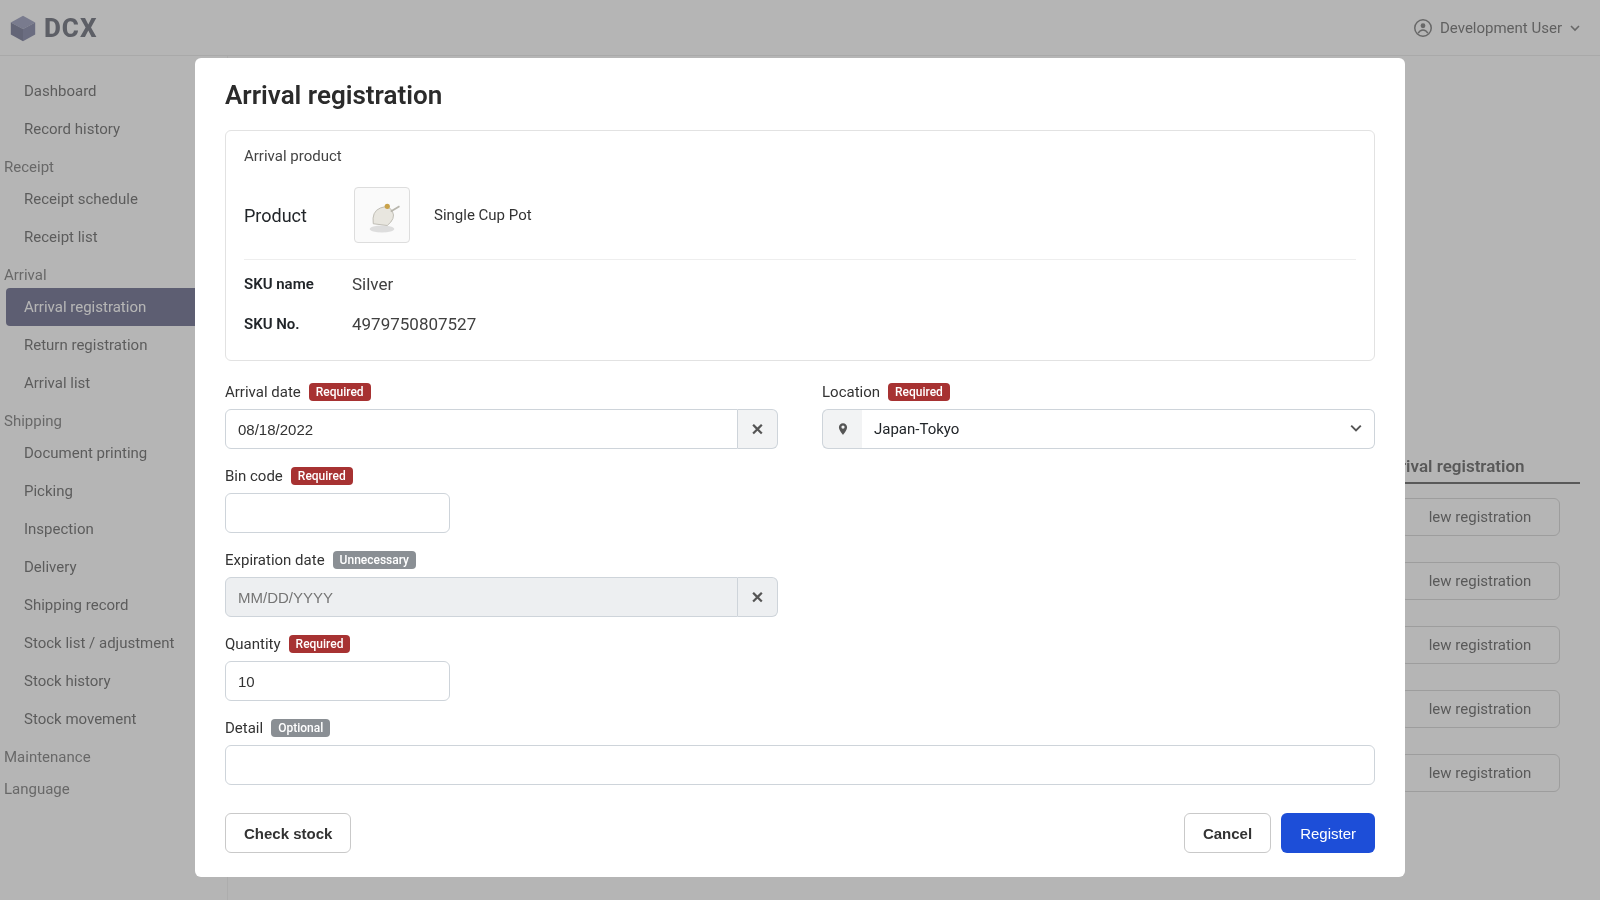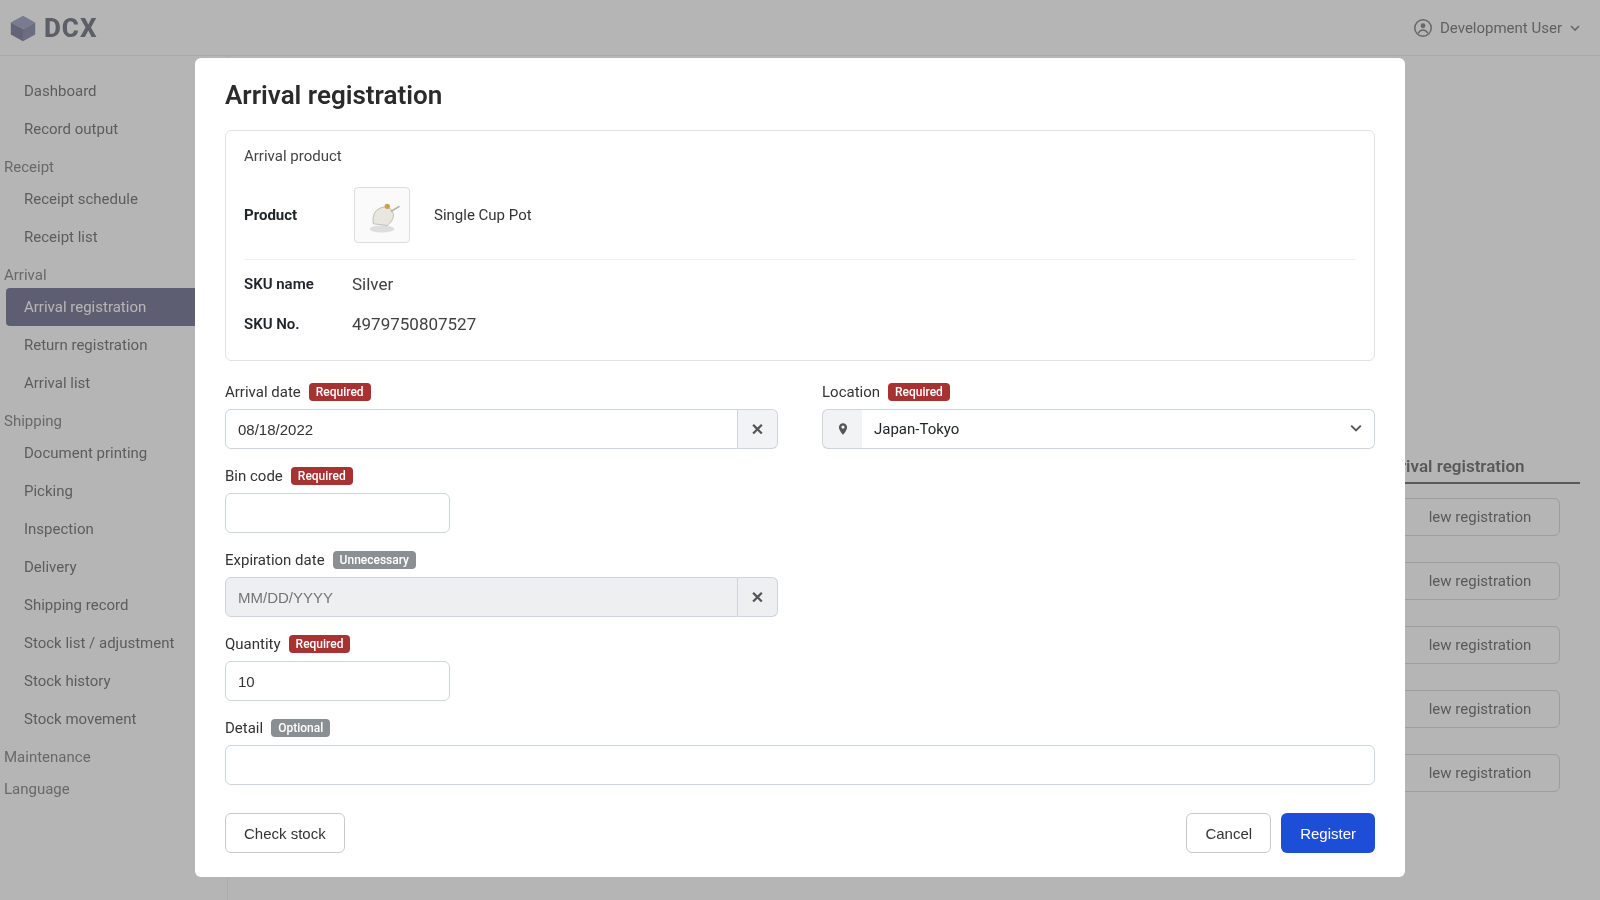--- a/index.html
+++ b/index.html
@@ -147,23 +147,23 @@
   }
   .prod-row {
     display: flex;
     align-items: center;
     gap: 24px;
     padding: 8px 0 16px;
     border-bottom: 1px solid #eee;
     margin-bottom: 4px;
   }
   .prod-label {
-    font-weight: 700;
+    font-weight: 400;
     width: 86px;
-    font-size: 15px;
+    font-size: 18px;
   }
   .prod-thumb {
     width: 56px;
     height: 56px;
     border: 1px solid #ddd;
     border-radius: 4px;
     background: #fafafa;
     display: flex;
     align-items: center;
     justify-content: center;
@@ -259,21 +259,21 @@
   }
   .btn {
     height: 40px;
     padding: 0 18px;
     border-radius: 6px;
     font-size: 15px;
     cursor: pointer;
     border: 1px solid transparent;
     background: #fff;
   }
-  .btn.outline { border-color: #c9c9c9; color: #333; }
+  .btn.outline { border-color: #c9c9c9; color: #333; font-weight: bold; }
   .btn.primary { background: #1d4ed8; color: #fff; }
   .footer-right { display: flex; gap: 10px; }
 
   
   .x-icon { font-size: 16px; font-weight: bold; }
 </style>
 </head>
 <body>
 
 <div class="app-header">
@@ -301,21 +301,21 @@
           <path d="M1 3l4 4 4-4" fill="none" stroke="#555" stroke-width="1.6"></path>
         </svg>
     </span>
   </div>
 </div>
 
 <div class="app-body">
 
   <div class="sidebar">
     <div class="nav-item top">Dashboard</div>
-    <div class="nav-item top">Record output</div>
+    <div class="nav-item top">Record history</div>
 
     <div class="nav-group-title">Receipt</div>
     <div class="nav-item">Receipt schedule</div>
     <div class="nav-item">Receipt list</div>
 
     <div class="nav-group-title">Arrival</div>
     <div class="nav-item active">Arrival registration</div>
     <div class="nav-item">Return registration</div>
     <div class="nav-item">Arrival list</div>
 

